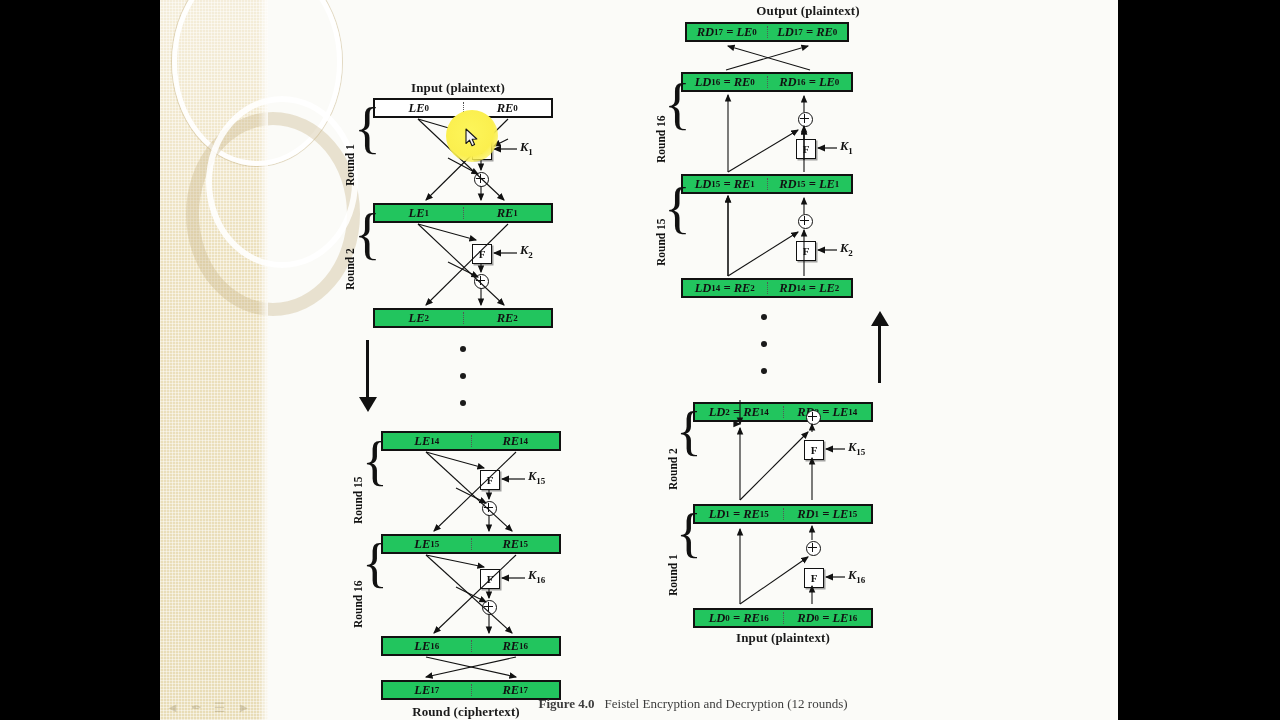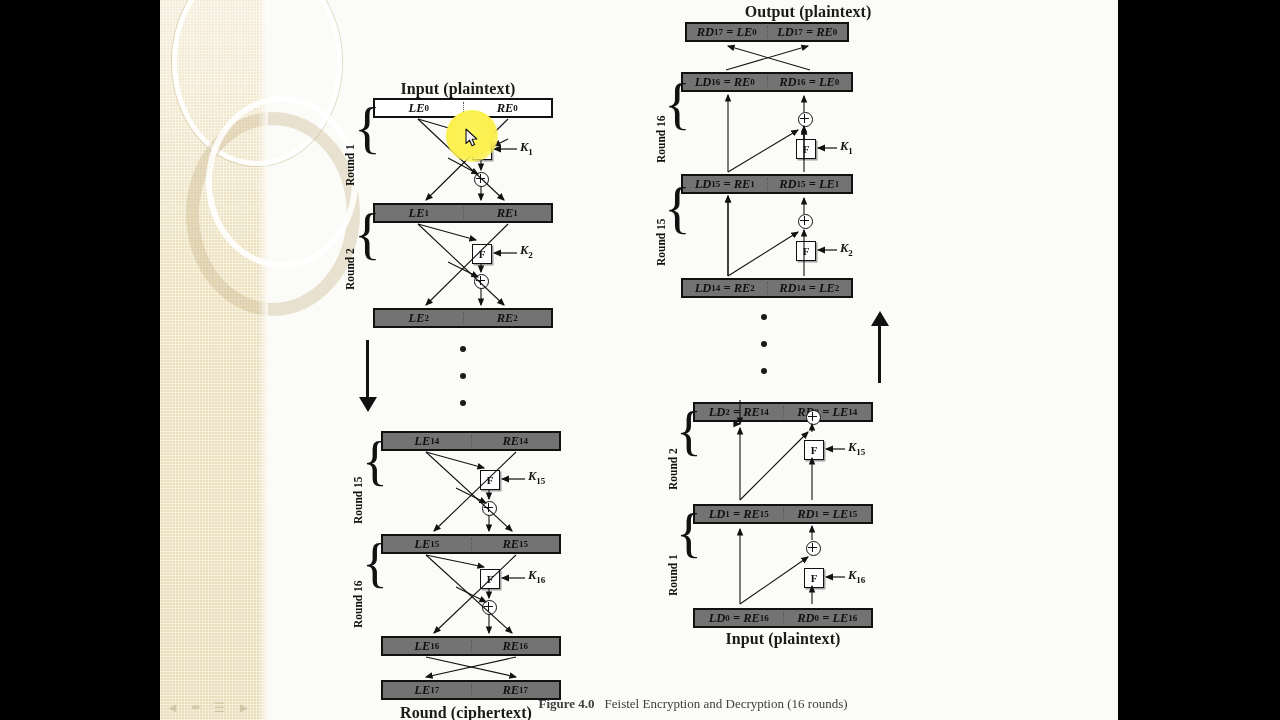--- a/index.html
+++ b/index.html
@@ -31,25 +31,25 @@
      align-items:center;gap:12px;opacity:.30;}
   #nav-bar .nic{color:#8a7c55;font-size:13px;line-height:13px;}
 
   
   #figure{position:absolute;left:108px;top:0;width:850px;height:720px;}
 
   .col{position:absolute;}
   #enc-col{left:40px;top:0;width:360px;height:700px;margin-top:28px;}
   #dec-col{left:400px;top:0;width:420px;height:700px;}
 
-  .caption{position:absolute;font-weight:bold;font-size:16px;color:#1a1a1a;
+  .caption{position:absolute;font-weight:bold;font-size:13px;color:#1a1a1a;
      text-align:center;letter-spacing:.1px;}
 
   
-  .dbox{position:absolute;box-sizing:border-box;border:2.2px solid #111;background:#737373;
+  .dbox{position:absolute;box-sizing:border-box;border:2.2px solid #111;background:#22c55e;
      display:flex;align-items:center;height:20px;}
   .dbox.white{background:#fff;}
   .dbox .half{flex:1 1 50%;display:flex;align-items:center;justify-content:center;
      font-size:12.5px;font-style:italic;font-weight:bold;color:#111;white-space:nowrap;}
   .dbox .sep{width:0;border-left:1.2px dotted #555;align-self:stretch;margin:2px 0;}
   .sub{font-size:9px;font-style:normal;vertical-align:sub;font-weight:bold;}
   .eqn{font-style:italic;font-weight:bold;}
 
   
   .fbox{position:absolute;width:18px;height:18px;border:1.4px solid #111;background:#fff;
@@ -504,21 +504,21 @@
 
             <line x1="169" y1="148" x2="150" y2="148"></line>
             <line x1="169" y1="250" x2="150" y2="250"></line>
             <line x1="177" y1="449" x2="158" y2="449"></line>
             <line x1="177" y1="577" x2="158" y2="577"></line>
           </g>
         </svg>
       </div>
 
       <div id="fig-caption">
-        <b>Figure 4.0</b><span>Feistel Encryption and Decryption (16 rounds)</span>
+        <b>Figure 4.0</b><span>Feistel Encryption and Decryption (12 rounds)</span>
       </div>
     </div>
 
     <div id="spotlight"></div>
     <svg id="cursor" viewBox="0 0 13 19">
       <path d="M1,1 L1,15.5 L4.6,12.2 L7,17.8 L9.6,16.6 L7.2,11.3 L11.8,11 Z" fill="#f4f4f4" stroke="#151515" stroke-width="1.1" stroke-linejoin="round"></path>
     </svg>
   </div>
 </div>
 

